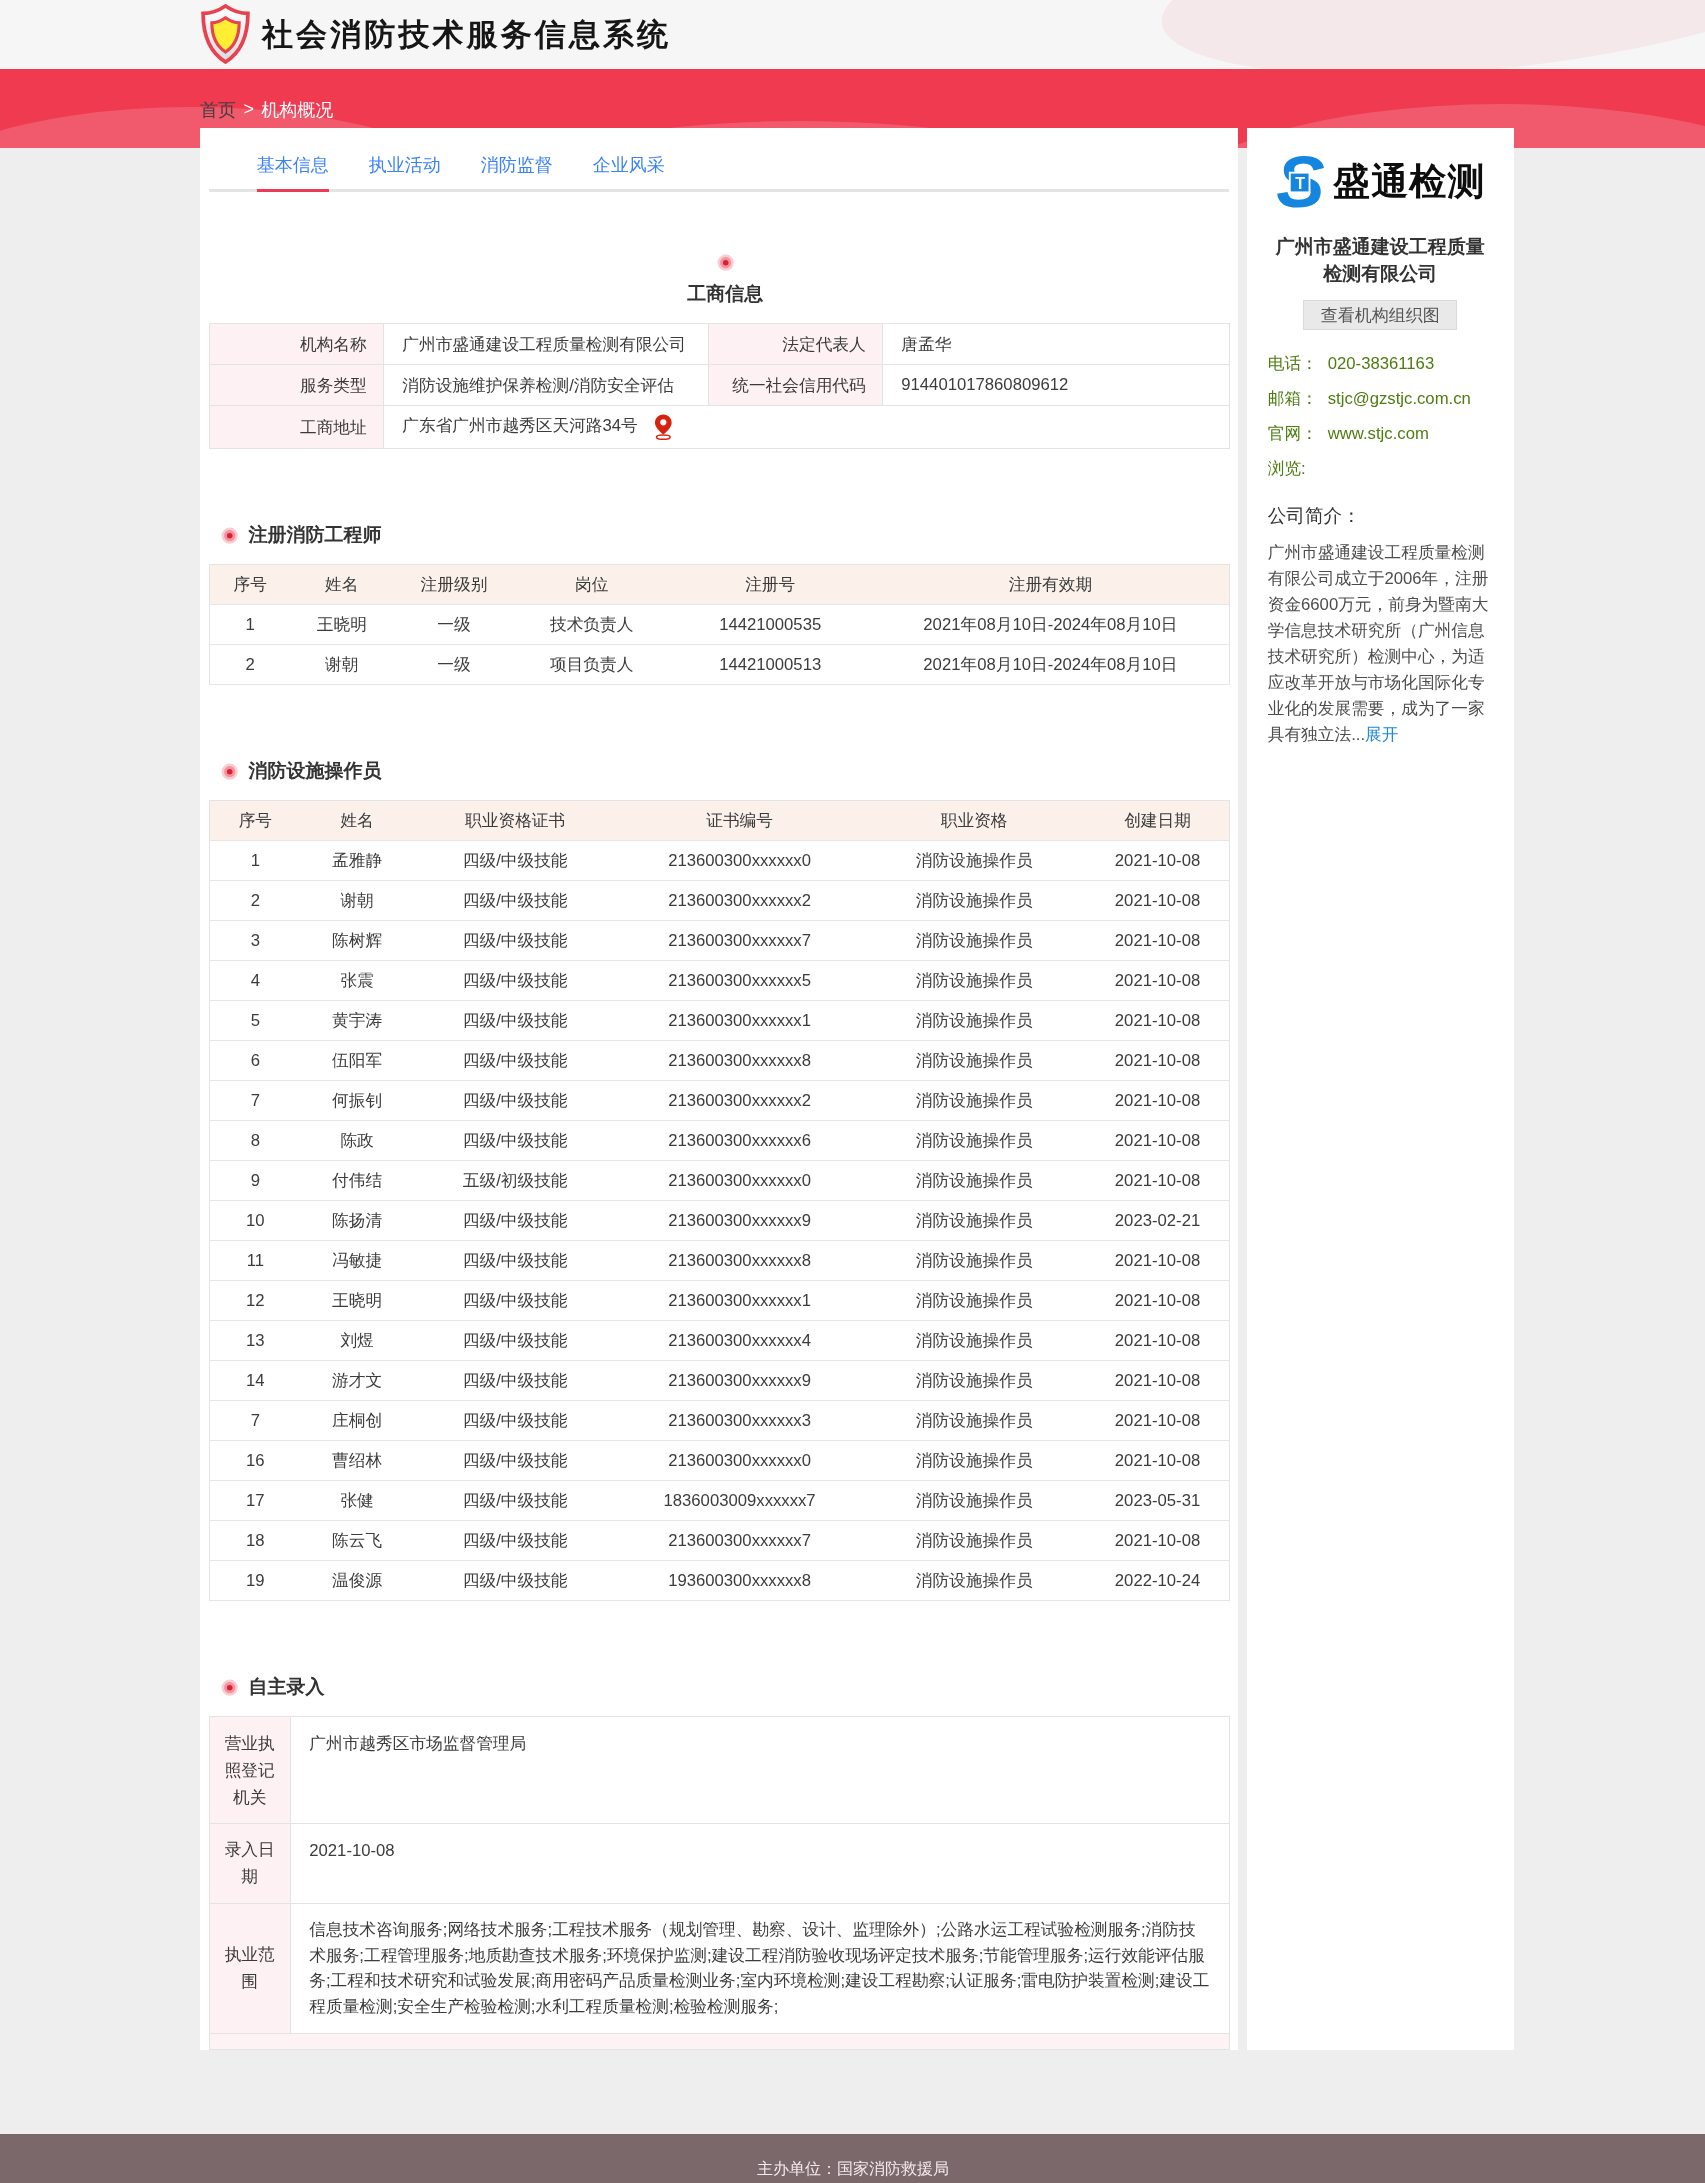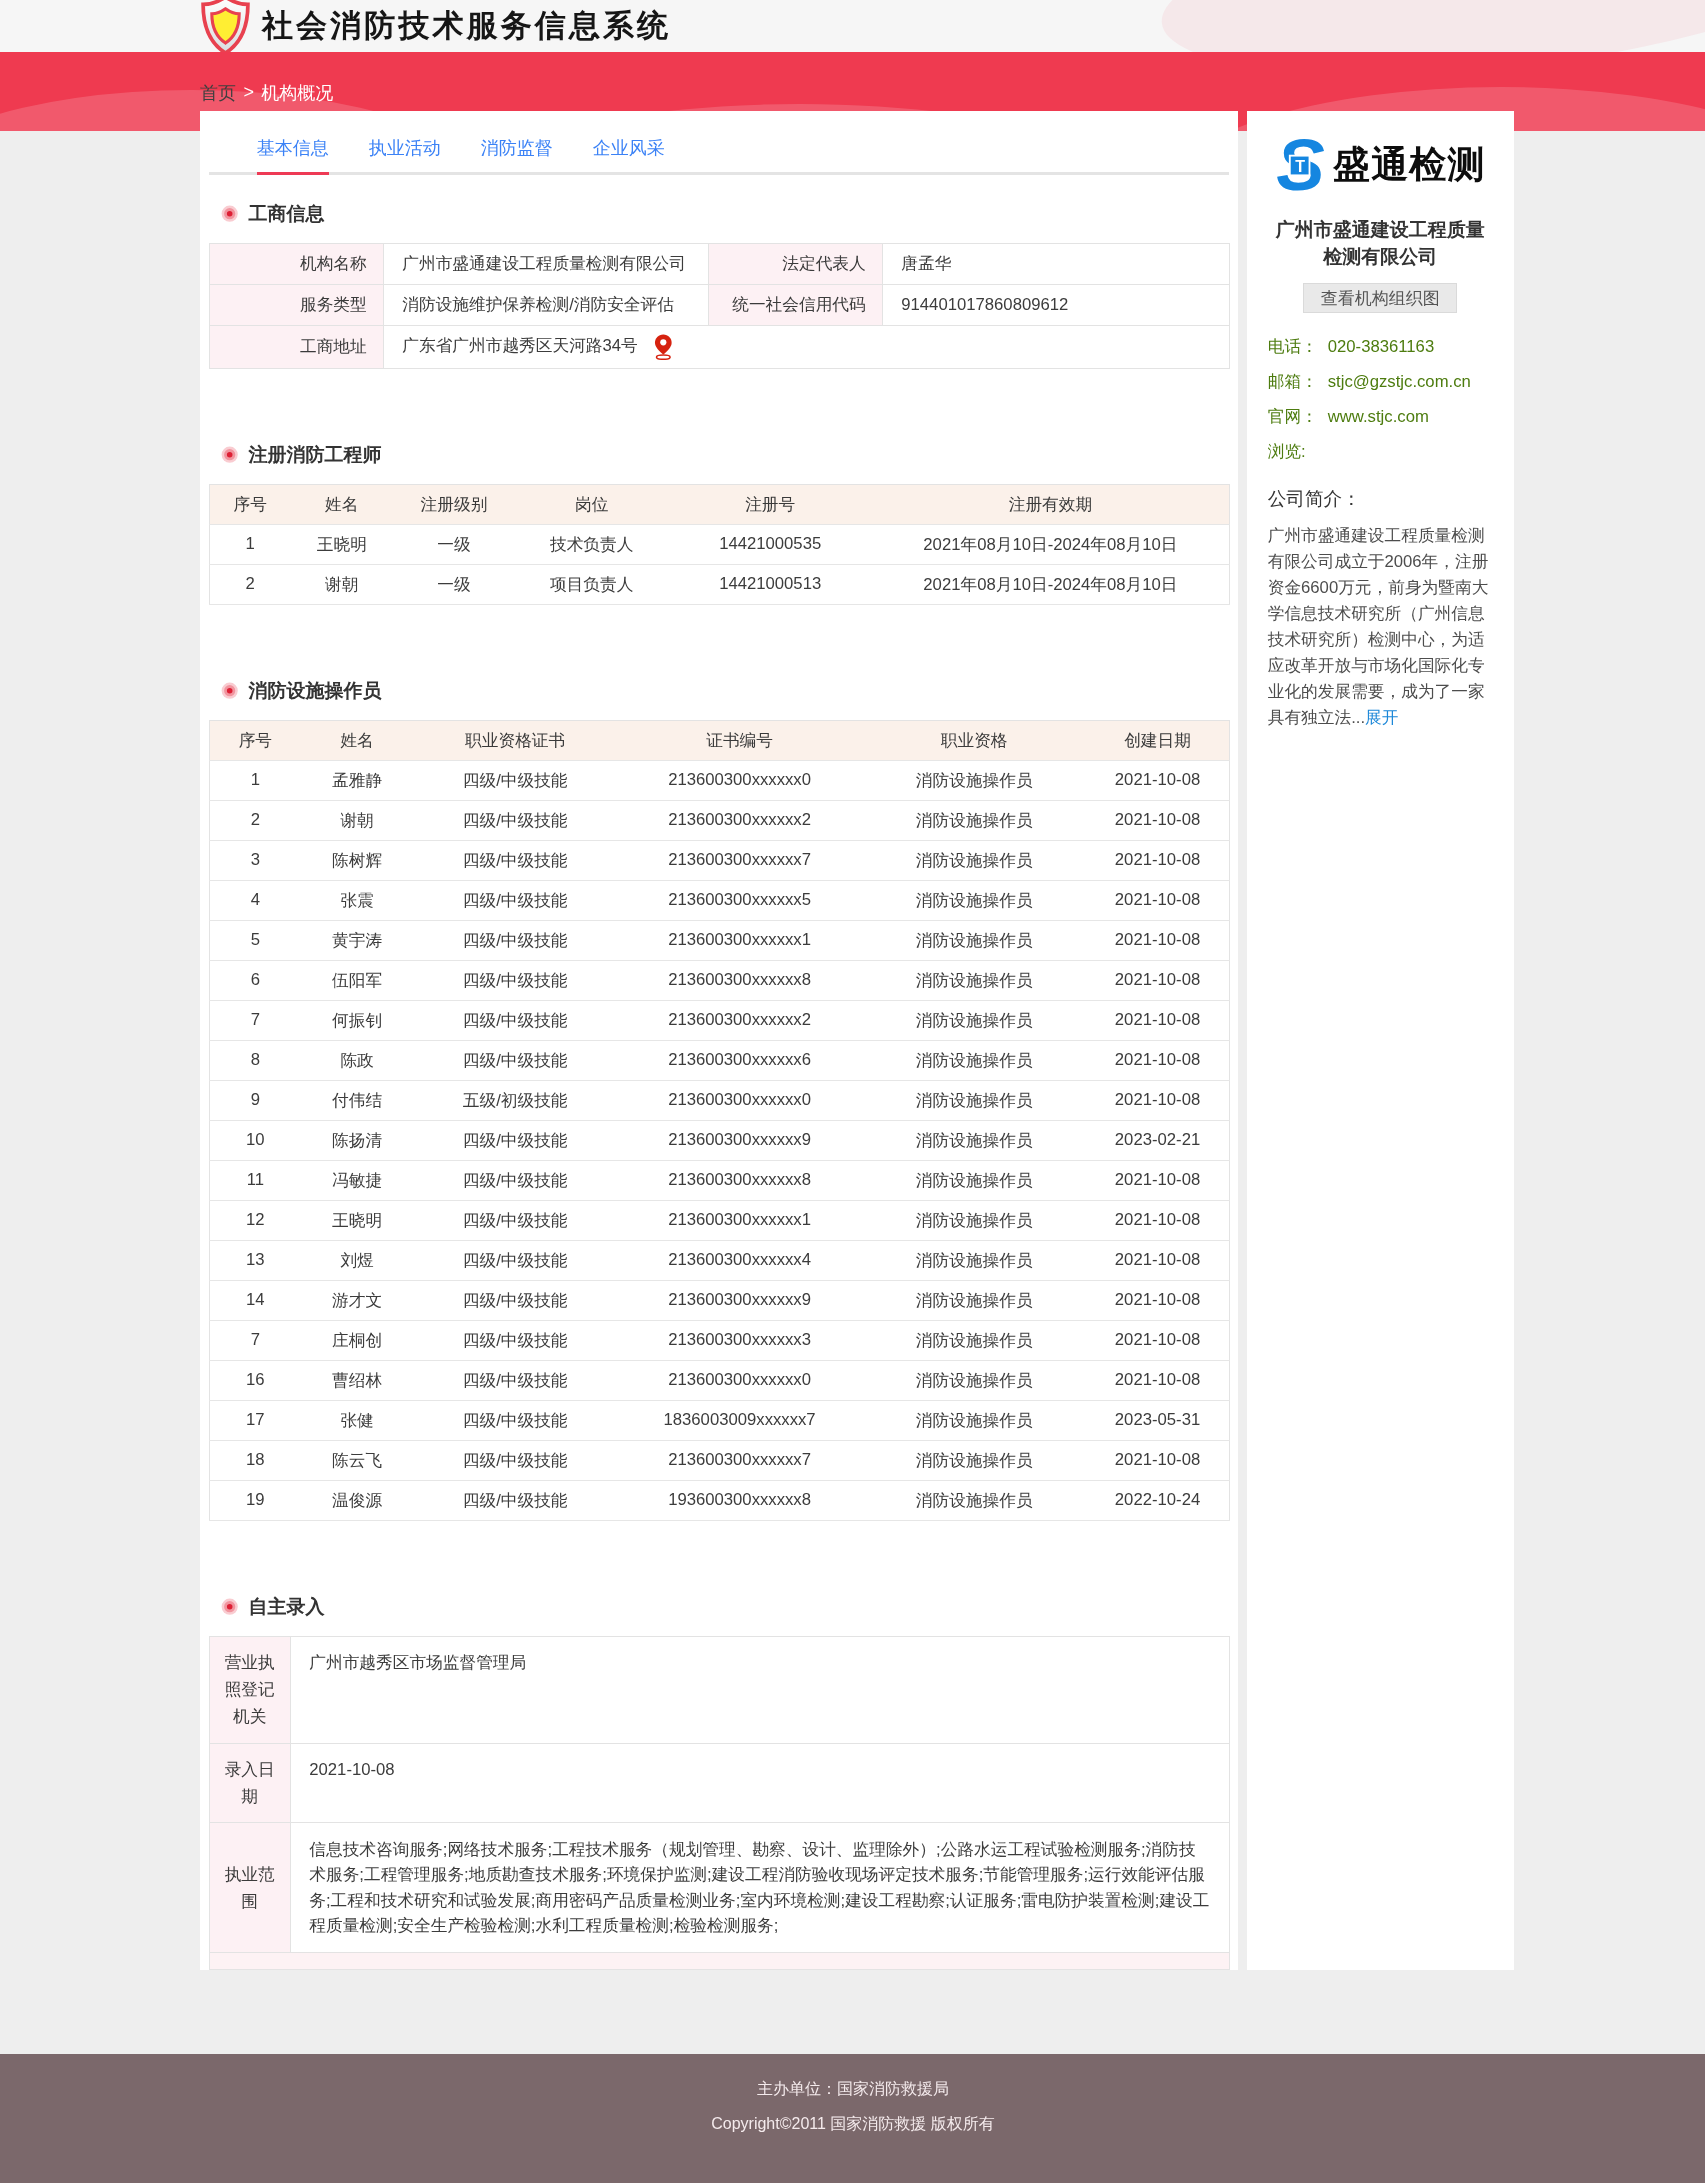--- a/index.html
+++ b/index.html
@@ -4,21 +4,21 @@
 <style>
   * { margin:0; padding:0; box-sizing:border-box; }
   html,body { background:#eeeeee; }
   body {
     width:1706px; height:2183px; position:relative;
     font-family:"Liberation Sans", sans-serif; color:#333;
     -webkit-font-smoothing:antialiased;
   }
   
   .top-header {
-    height:52px; background:#f6f6f6; display:flex; align-items:center;
+    height:69px; background:#f6f6f6; display:flex; align-items:center;
     padding-left:200px; position:relative; overflow:hidden;
   }
   .top-header .swoosh{
     position:absolute; right:-136px; top:-93px; width:682px; height:161px;
     border-radius:50%; background:rgba(240,60,90,0.07); transform:rotate(-6deg);
   }
   .brand { display:flex; align-items:center; gap:11px; }
   .brand-title {
     font-family:"Liberation Serif", serif; font-weight:bold; font-size:31px;
     color:#161616; letter-spacing:3.1px;
@@ -45,21 +45,21 @@
   .tabs { display:flex; gap:40px; padding:25px 0 0 48px; border-bottom:3.1px solid #e4e4e4; }
   .tab {
     font-size:18px; color:#3b82f6; padding-bottom:12.4px; cursor:pointer; white-space:nowrap;
   }
   .tab.active { border-bottom:3.7px solid #ee3a55; margin-bottom:-3.1px; }
   
   .sec-title {
     display:flex; align-items:center; gap:10px; margin-left:12.4px;
     font-size:19px; font-weight:bold; color:#333;
   }
-  .mt-a { margin-top:26px; }
+  .mt-a { margin-top:62px;flex-direction:column; }
   .mt-b { margin-top:73px; }
   
   table { border-collapse:collapse; width:1021px; margin:16px auto 0 auto; font-size:16.7px; color:#3c3c3c; }
   .biz td { border:1.2px solid #e3e3e3; height:41px; }
   .label-cell { background:#fdf1f4; text-align:right; padding-right:16px; width:174px; color:#3b3b3b; }
   .value-cell { text-align:left; padding-left:18.6px; background:#fff; }
   .addr-flex { display:inline-flex; align-items:flex-start; gap:16px; }
   .grid th {
     background:#fbf1ea; font-weight:normal; color:#3a3a3a; height:40px; text-align:center;
   }

